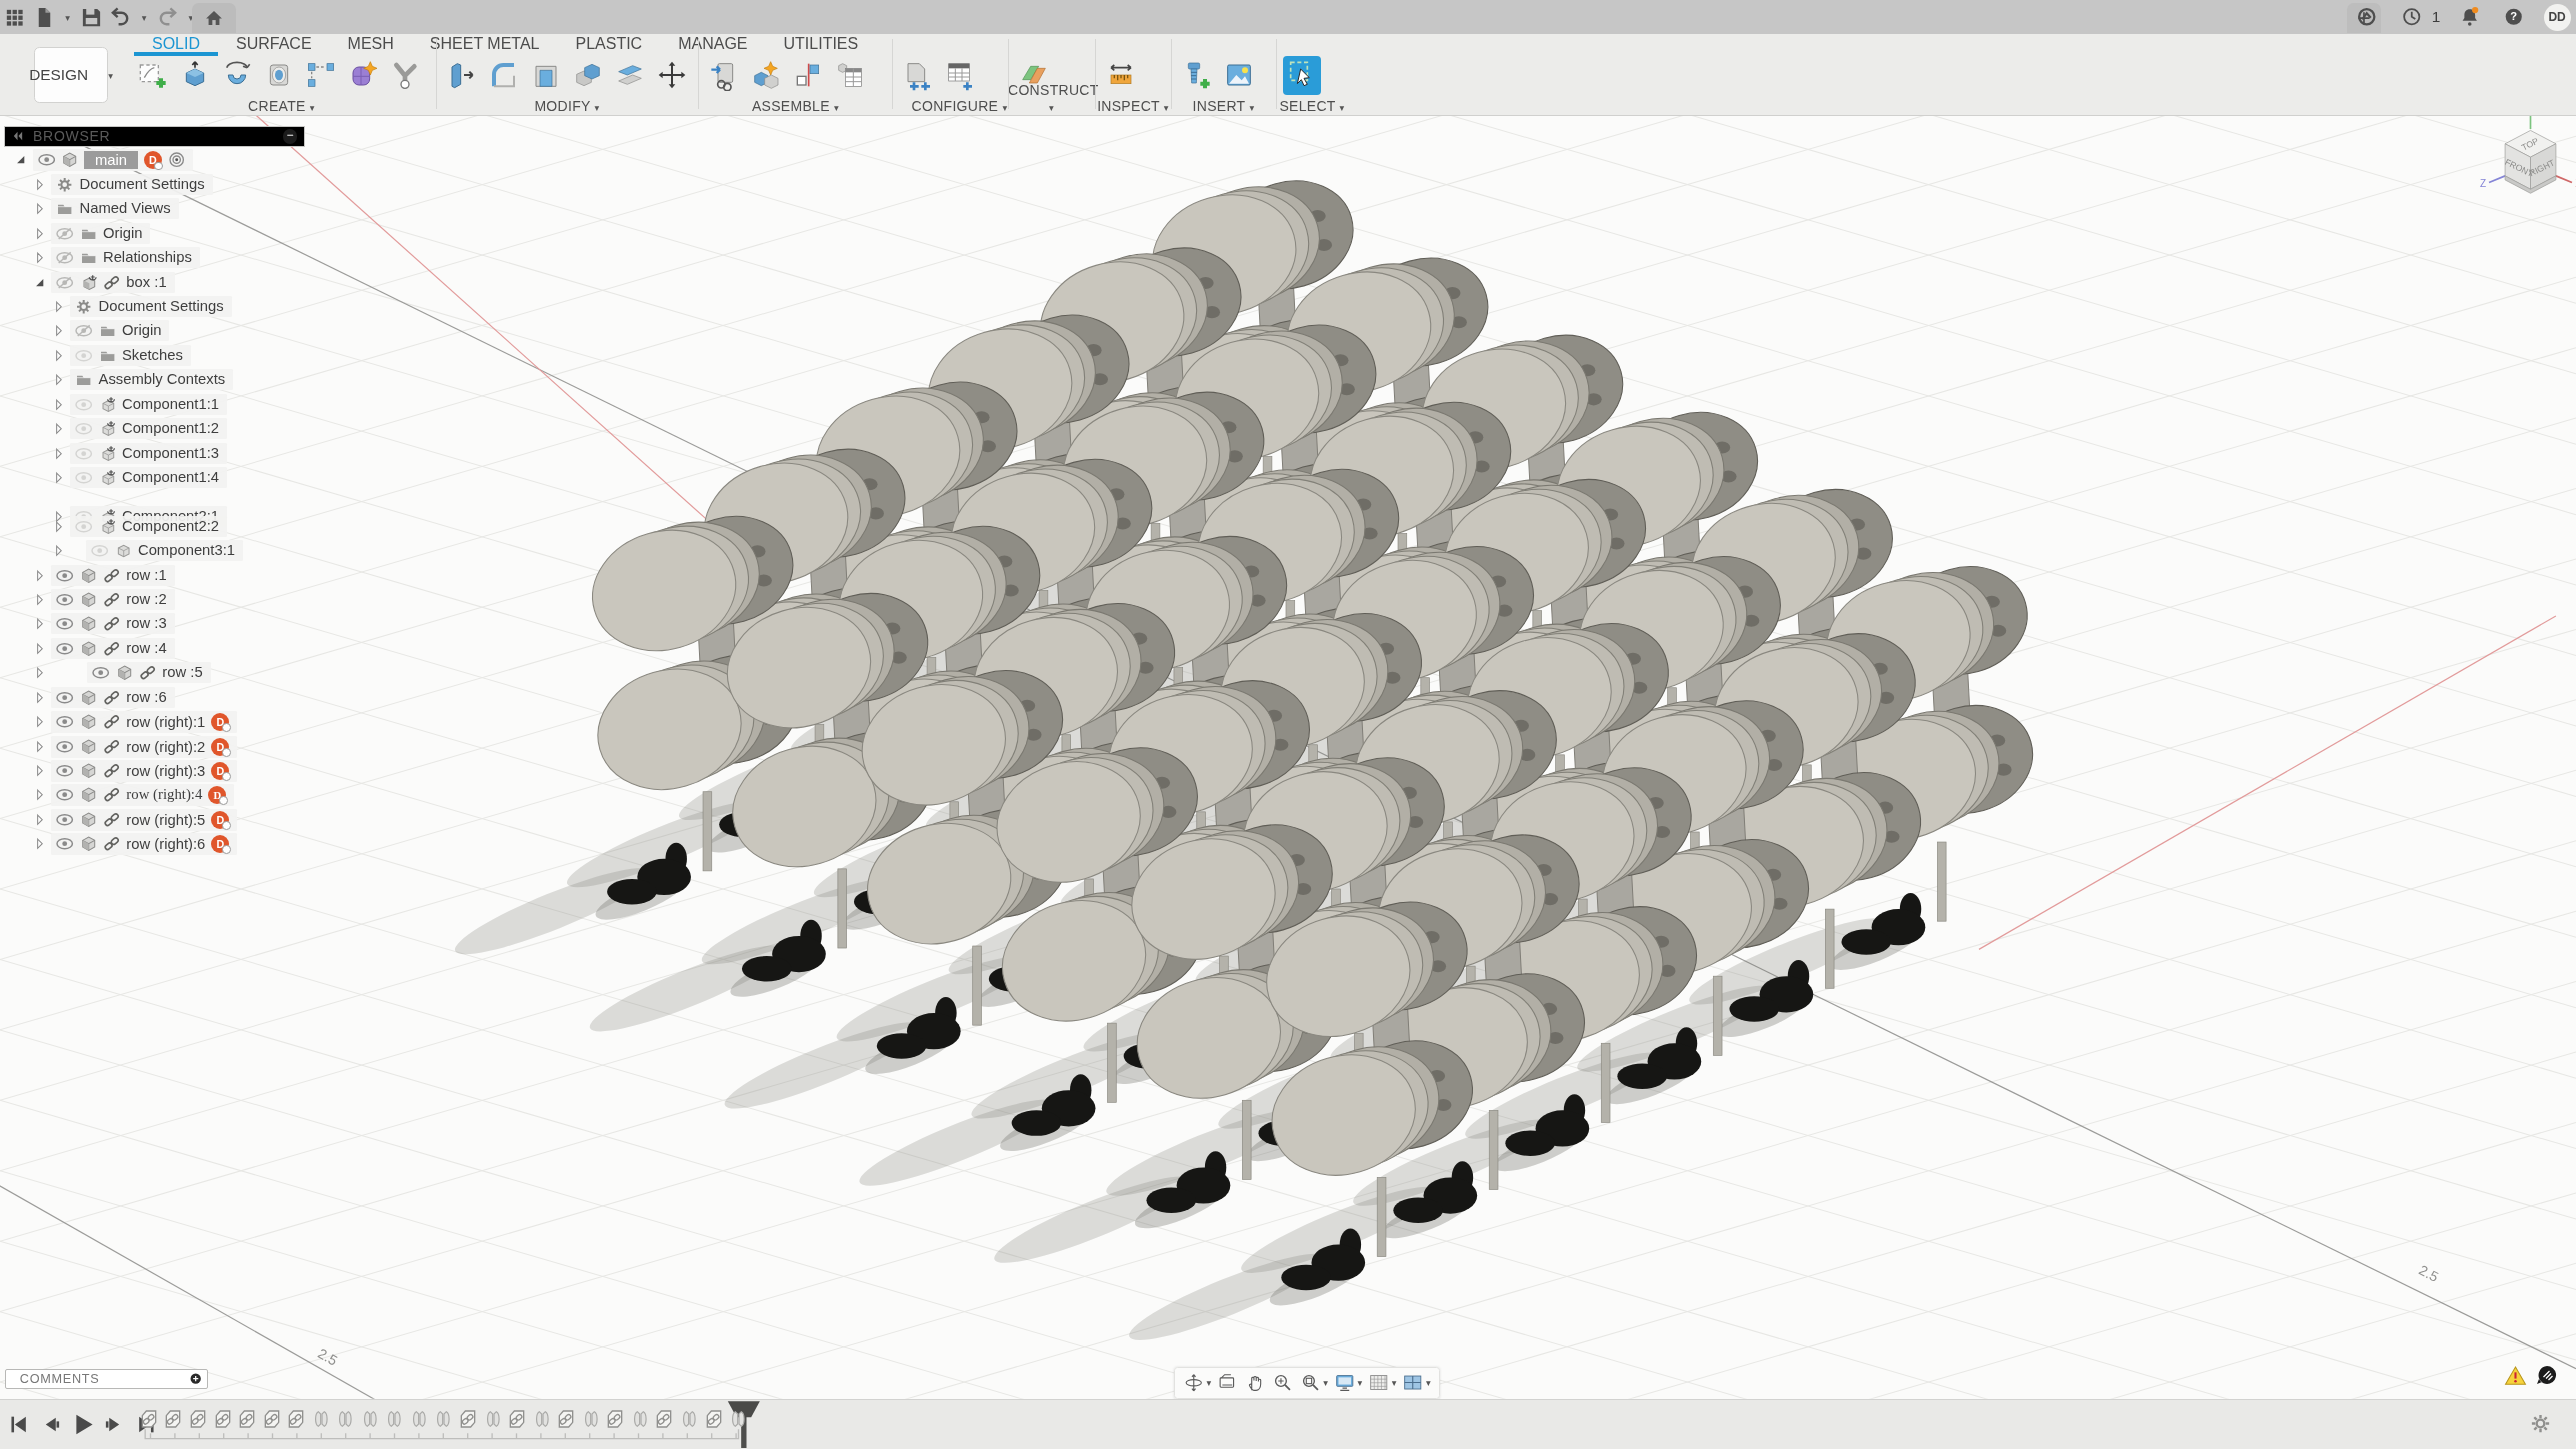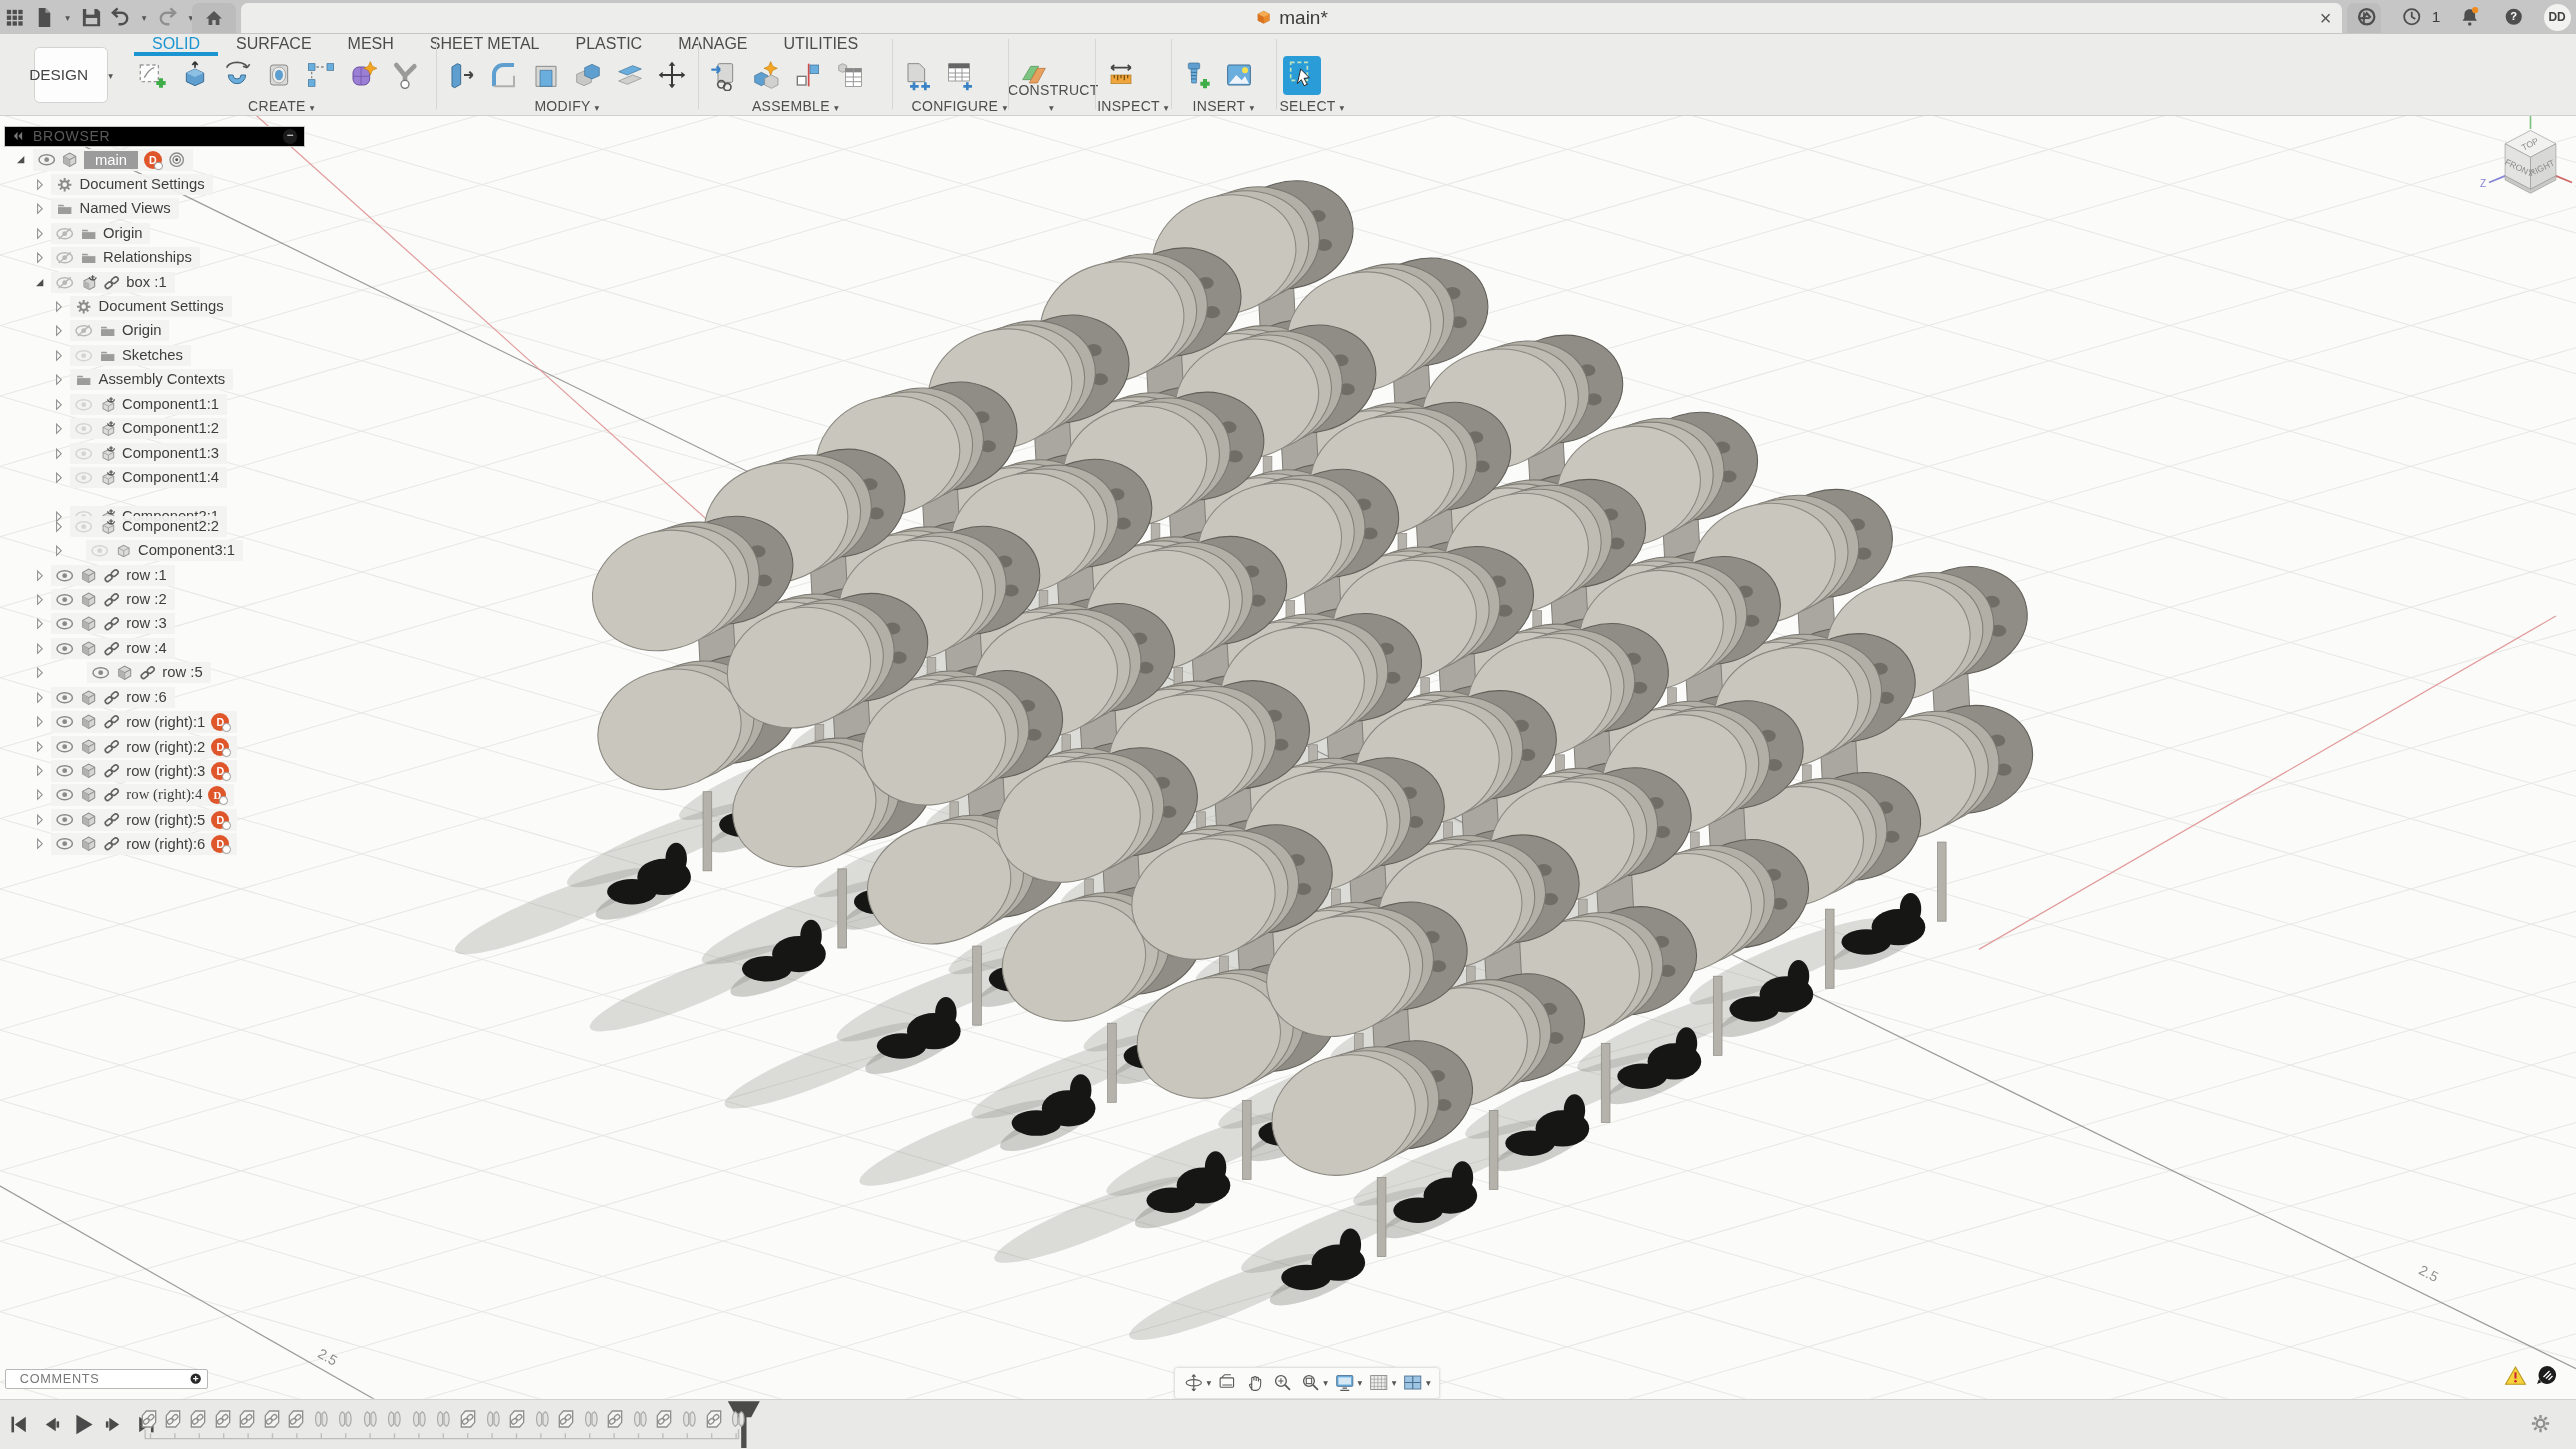--- a/index.html
+++ b/index.html
@@ -1223,31 +1223,20 @@
       <div class="qi narrow">
         <span class="caret">▾</span>
       </div>
     </div>
   <div id="home-tab">
       <svg width="20" height="20" viewBox="0 0 48 48">
         <path d="M24 7 L5 25 h6 v16 h26 V25 h6 z" fill="#555"></path>
         <rect x="20" y="29" width="8" height="12" fill="#bcbcbc"></rect>
       </svg>
     </div>
-  <div id="doc-tab">
-    <span id="doc-cube">
-        <svg width="17.4" height="17.4" viewBox="0 0 48 48">
-          <polygon points="24,3 40,11 40,29 24,37 8,29 8,11" fill="#e98b2d" stroke="#b9641a"></polygon>
-          <polygon points="8,11 24,19 40,11 24,3" fill="#f5ad55"></polygon>
-          <polygon points="24,19 24,37 8,29 8,11" fill="#d9731f"></polygon>
-        </svg>
-      </span>
-    <span class="lbl">main*</span>
-    <span id="tab-close">×</span>
-  </div>
   <div id="plus-tab">+</div>
   <div id="tb-right">
       <div class="qi">
         <svg width="21.5" height="21.5" viewBox="0 0 48 48">
           <circle cx="24" cy="24" r="17" fill="none" stroke="#4e4e4e" stroke-width="5"></circle>
           <path d="M14 30 l10 -14 9 10" fill="none" stroke="#4e4e4e" stroke-width="5"></path>
         </svg>
       </div>
       <div class="qi">
         <svg width="21.5" height="21.5" viewBox="0 0 48 48">

